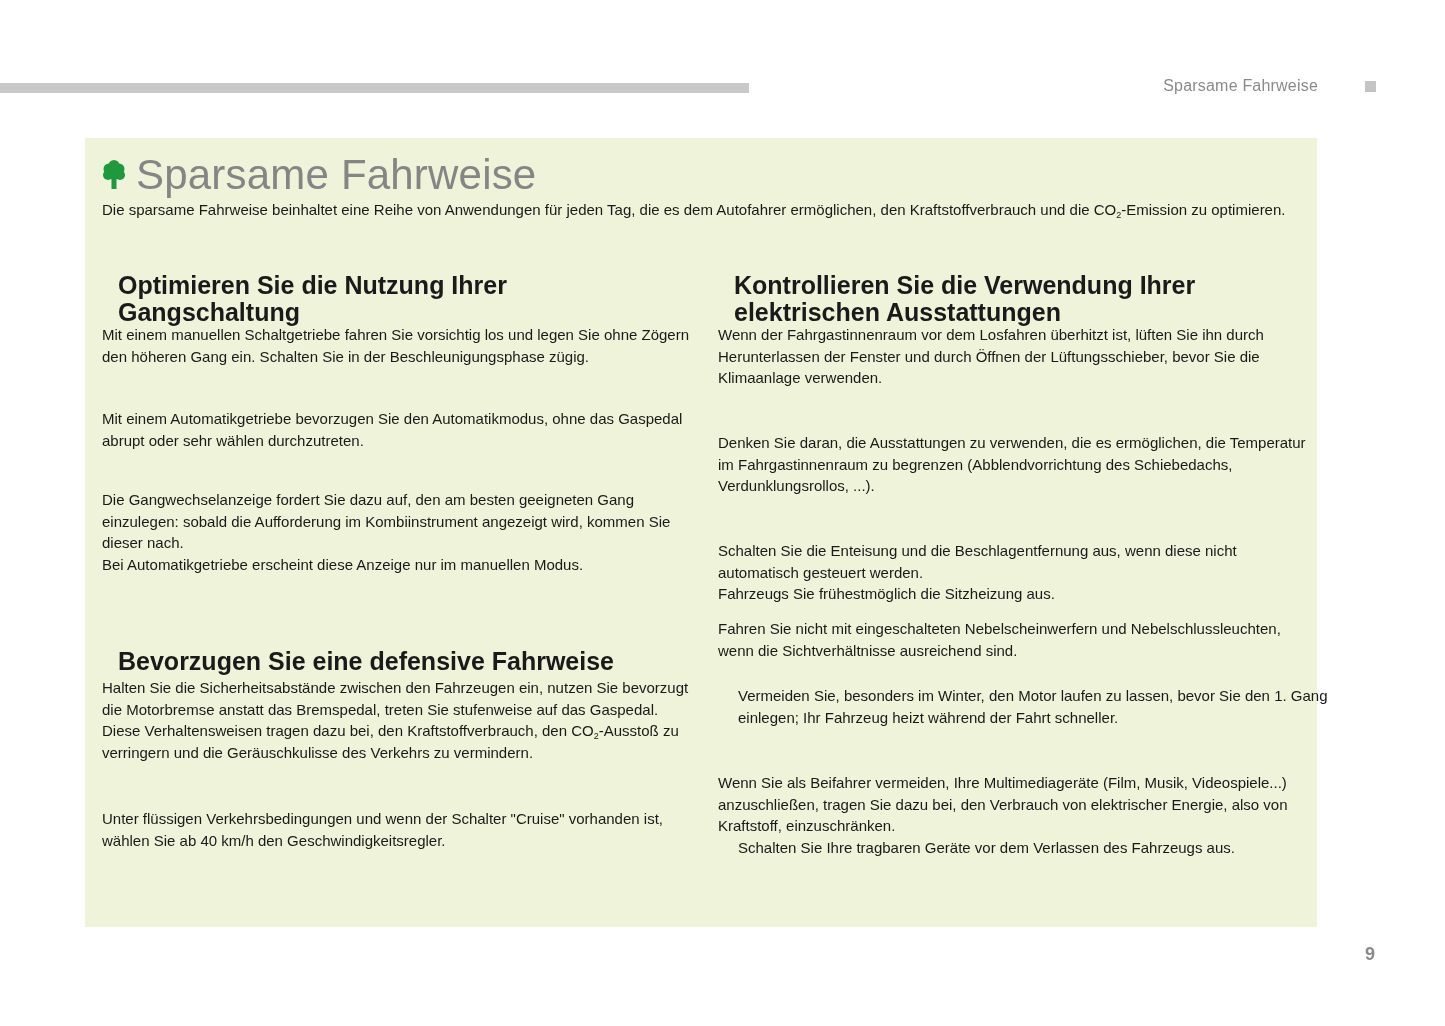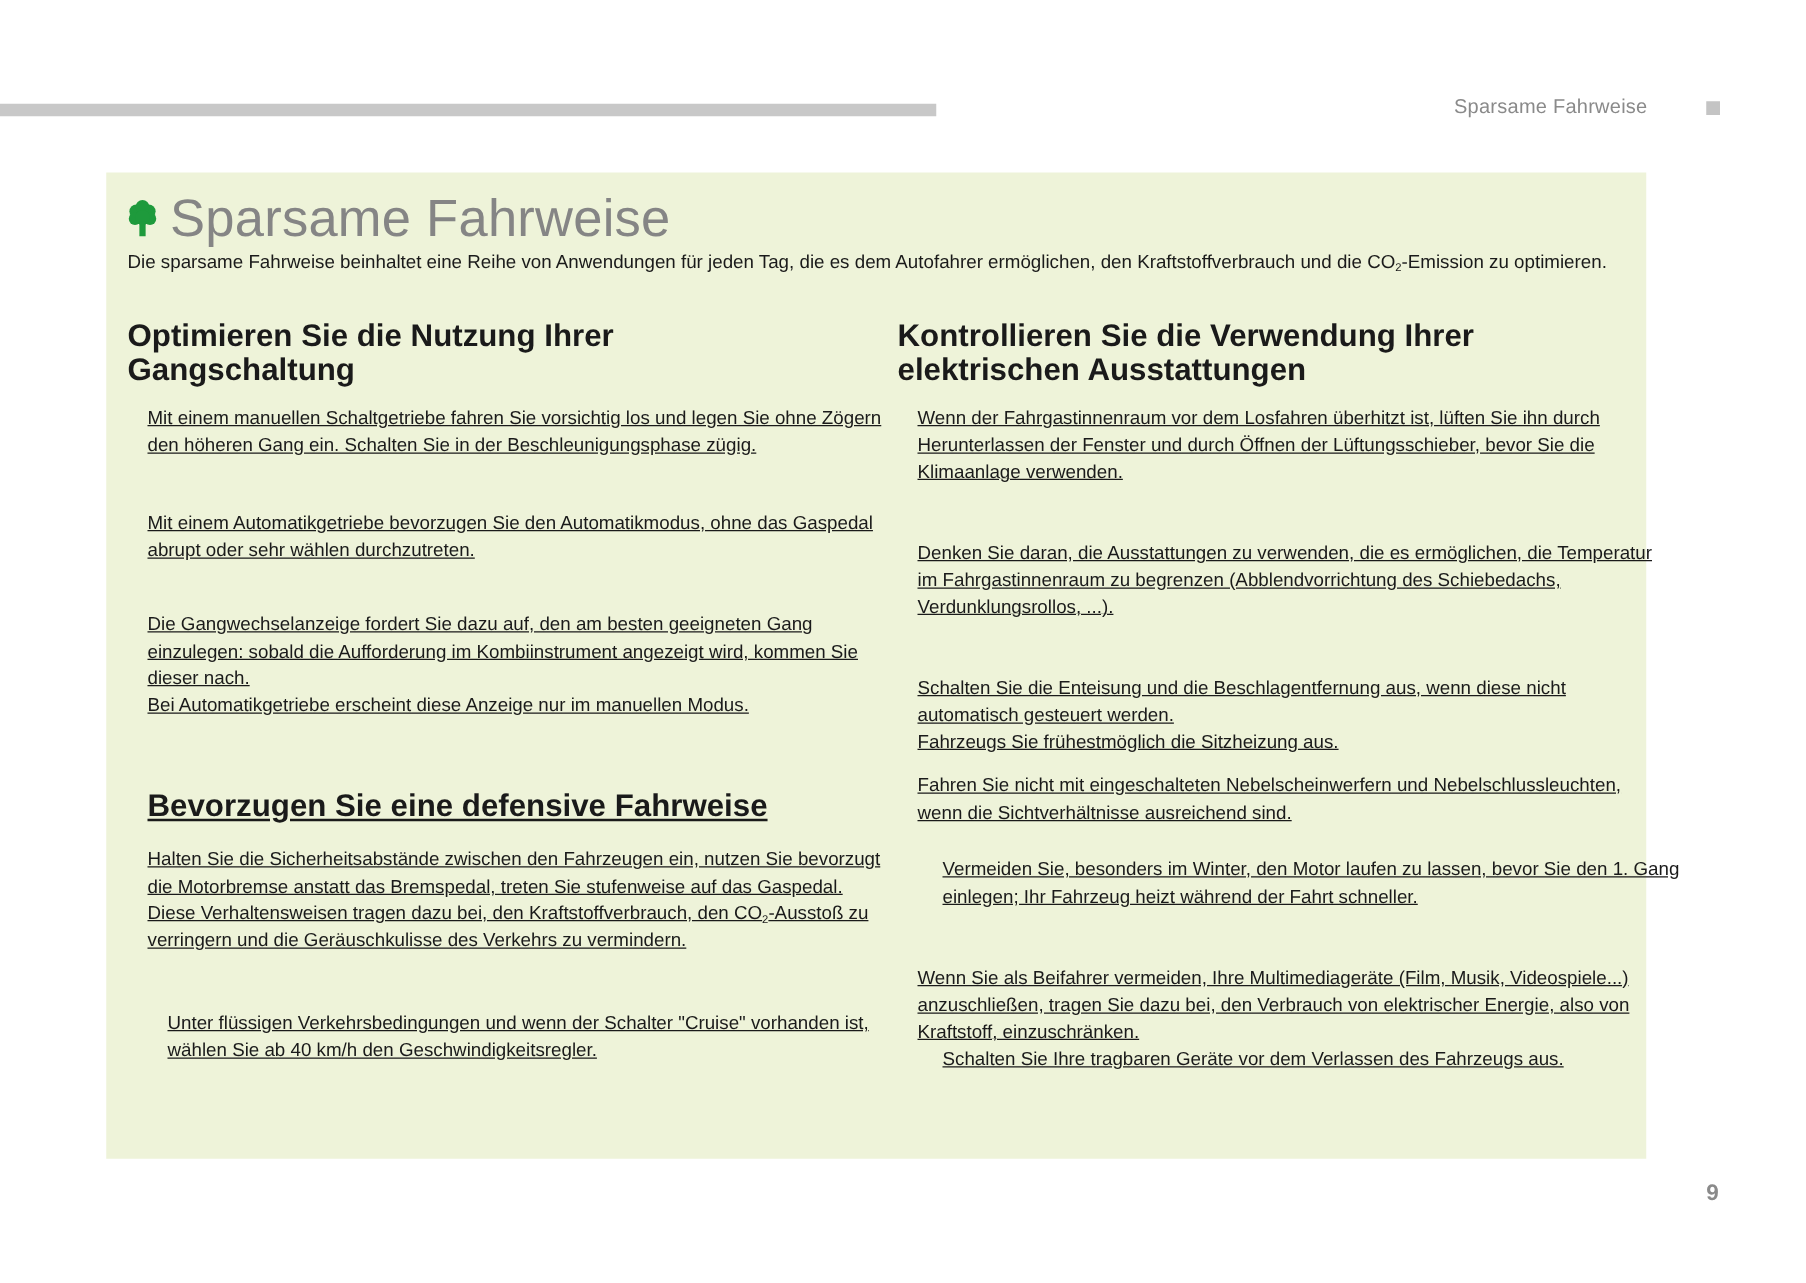--- a/index.html
+++ b/index.html
@@ -35,24 +35,24 @@
     }
     .intro {
       position:absolute; left:17px; top:61px; width:1195px;
       font-size:15px; line-height:21.5px;
     }
     sub { font-size:9px; vertical-align:-3px; line-height:0; }
     .col { position:absolute; top:118px; width:590px; }
     .col-left { left:17px; }
     .col-right { left:633px; }
     h2 {
-      margin:0; font-size:25px; line-height:27px; font-weight:bold; color:#1a1a1a;
+      margin:16px; font-size:25px; line-height:27px; font-weight:bold; color:#1a1a1a;
     }
     p { margin:0; font-size:15px; line-height:21.7px; }
-    .abs { position:absolute; left:16px; width:590px;text-decoration:underline; }
+    .abs { position:absolute; left:0; width:590px; }
     .page-number {
       position:absolute; left:1365px; top:944px; font-size:18px; font-weight:bold;
       color:#8a8a8a;
     }
   </style>
 </head>
 <body>
 
 <div class="top-bar"></div>
 <div class="running-header">Sparsame Fahrweise</div>
@@ -83,21 +83,21 @@
       <span>Optimieren Sie die Nutzung Ihrer</span><br>
       <span>Gangschaltung</span>
     </h2>
     <p class="abs" style="top:68px;">Mit einem manuellen Schaltgetriebe fahren Sie vorsichtig los und legen Sie ohne Zögern den höheren Gang ein. Schalten Sie in der Beschleunigungsphase zügig.</p>
     <p class="abs" style="top:152px;">Mit einem Automatikgetriebe bevorzugen Sie den Automatikmodus, ohne das Gaspedal abrupt oder sehr wählen durchzutreten.</p>
     <p class="abs" style="top:233px;">Die Gangwechselanzeige fordert Sie dazu auf, den am besten geeigneten Gang einzulegen: sobald die Aufforderung im Kombiinstrument angezeigt wird, kommen Sie dieser nach.</p>
     <p class="abs" style="top:298px;">Bei Automatikgetriebe erscheint diese Anzeige nur im manuellen Modus.</p>
 
     <h2 class="abs" style="top:376px;">Bevorzugen Sie eine defensive Fahrweise</h2>
     <p class="abs" style="top:421px;"><span>Halten Sie die Sicherheitsabstände zwischen den Fahrzeugen ein, nutzen Sie bevorzugt die Motorbremse anstatt das Bremspedal, treten Sie stufenweise auf das Gaspedal. Diese Verhaltensweisen tragen dazu bei, den Kraftstoffverbrauch, den CO</span><sub>2</sub><span>-Ausstoß zu verringern und die Geräuschkulisse des Verkehrs zu vermindern.</span></p>
-    <p class="abs" style="top:552px;margin-left:16px;">Unter flüssigen Verkehrsbedingungen und wenn der Schalter "Cruise" vorhanden ist, wählen Sie ab 40 km/h den Geschwindigkeitsregler.</p>
+    <p class="abs" style="top:552px;">Unter flüssigen Verkehrsbedingungen und wenn der Schalter "Cruise" vorhanden ist, wählen Sie ab 40 km/h den Geschwindigkeitsregler.</p>
   </div>
 
   <div class="col col-right">
     <h2>
       <span>Kontrollieren Sie die Verwendung Ihrer</span><br>
       <span>elektrischen Ausstattungen</span>
     </h2>
     <p class="abs" style="top:68px;">Wenn der Fahrgastinnenraum vor dem Losfahren überhitzt ist, lüften Sie ihn durch Herunterlassen der Fenster und durch Öffnen der Lüftungsschieber, bevor Sie die Klimaanlage verwenden.</p>
     <p class="abs" style="top:176px;">Denken Sie daran, die Ausstattungen zu verwenden, die es ermöglichen, die Temperatur im Fahrgastinnenraum zu begrenzen (Abblendvorrichtung des Schiebedachs, Verdunklungsrollos, ...).</p>
     <p class="abs" style="top:284px;">Schalten Sie die Enteisung und die Beschlagentfernung aus, wenn diese nicht automatisch gesteuert werden.</p>

